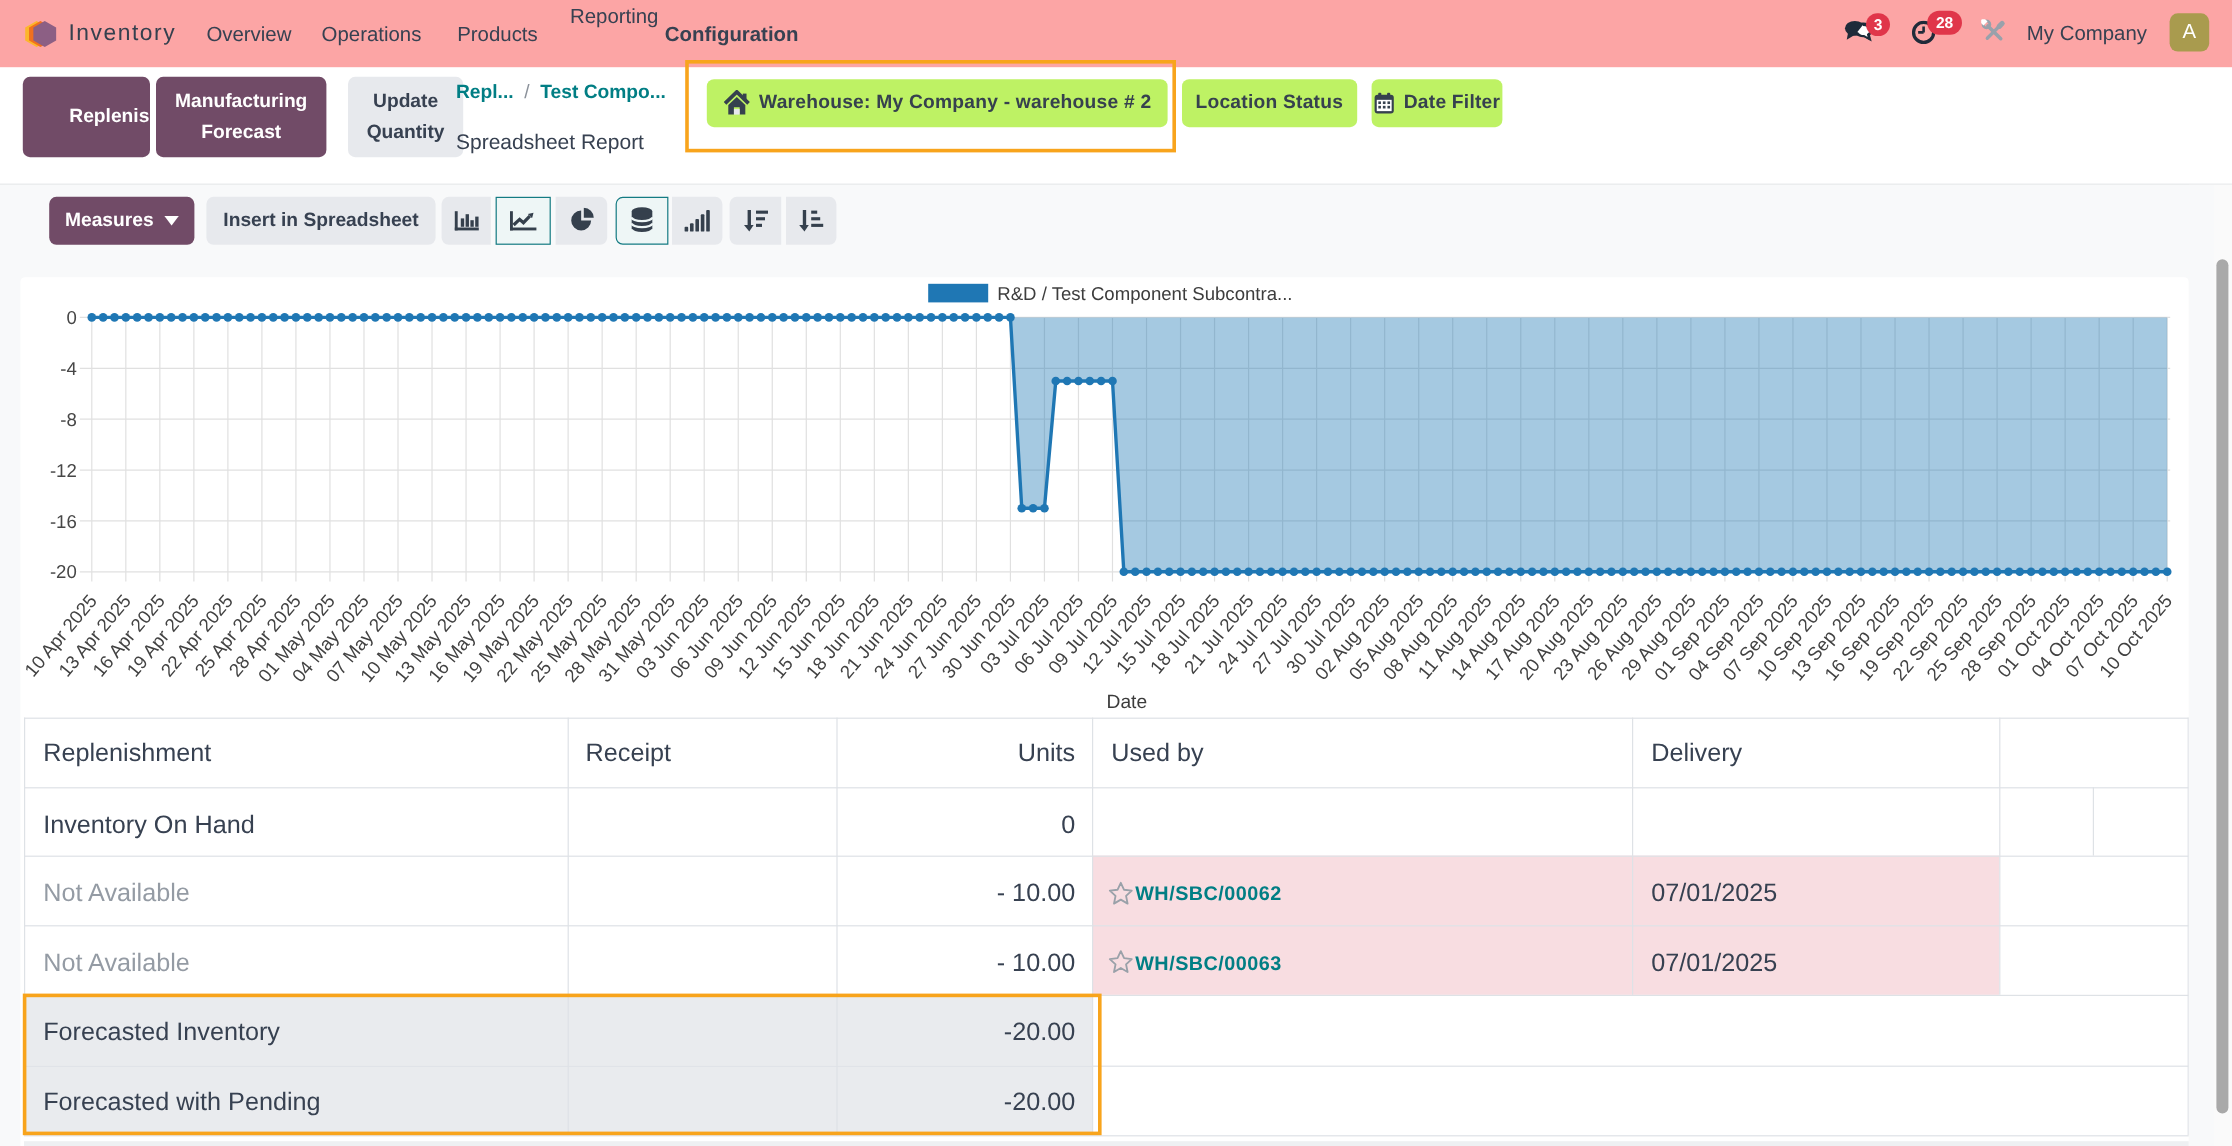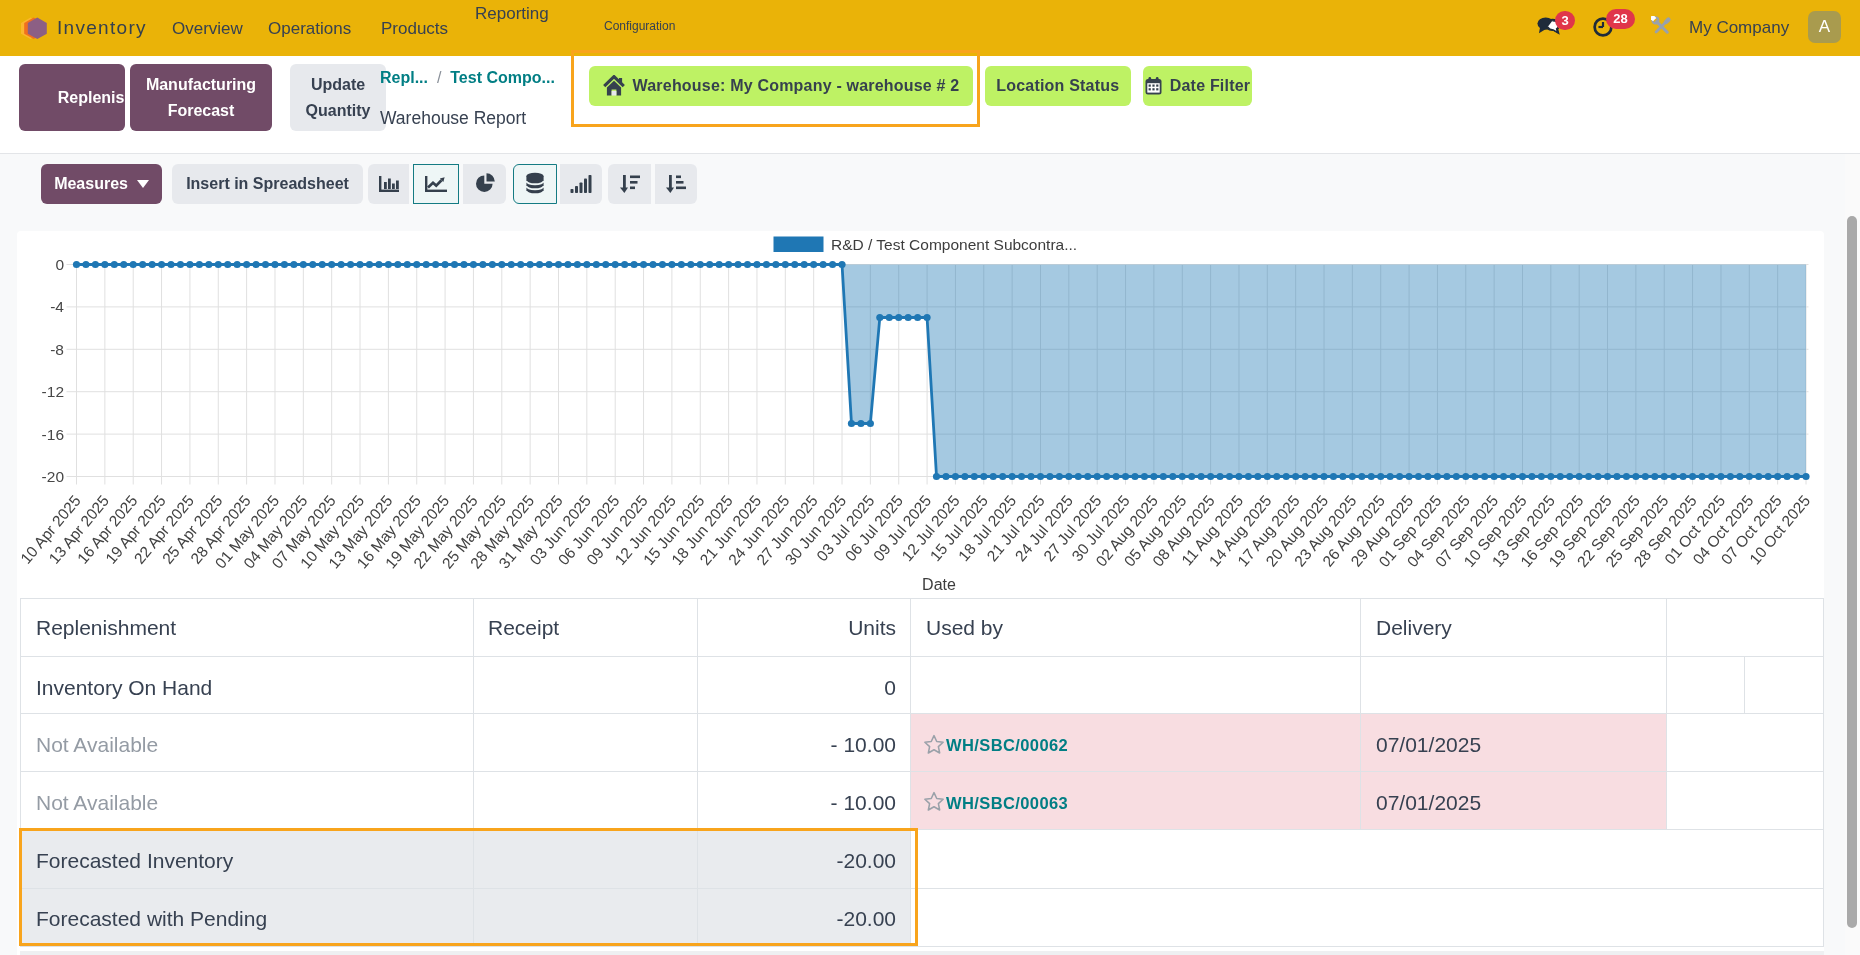--- a/index.html
+++ b/index.html
@@ -11,33 +11,33 @@
   .btn-purple { background:#714b67; color:#fff; }
   .btn-gray { background:#e7e9ed; color:#374151; }
   .btn-top { background:#bef264; color:#36414e; font-weight:700; font-size:16px !important; letter-spacing:0.2px; border-radius:6px;}
   .vline { position:absolute; width:1px; background:#dee2e6; }
   .hline { position:absolute; height:1px; background:#dee2e6; }
   .celltext { position:absolute; font-size:21px; line-height:20px; white-space:nowrap; }
 </style>
 </head>
 <body>
 
-<div class="abs" style="left:0;top:0;width:1860px;height:56px;background:#eab308;">
+<div class="abs" style="left:0;top:0;width:1860px;height:56px;background:#fca5a5;">
 
   <svg class="abs" style="left:20px;top:13px" width="30" height="30" viewBox="0 0 30 30">
     <polygon points="10.5,1.5 20,6.9 20,17.7 10.5,23.1 1,17.7 1,6.9" fill="#fcb62c" transform="translate(0,3)"></polygon>
     <polygon points="10.5,1.5 20,6.9 20,17.7 10.5,23.1 1,17.7 1,6.9" fill="#f1701e" transform="translate(3.2,3)"></polygon>
     <polygon points="10.5,1.5 20,6.9 20,17.7 10.5,23.1 1,17.7 1,6.9" fill="#8c5f84" transform="translate(6.8,3)"></polygon>
   </svg>
   <div class="abs" style="left:57px;top:17px;font-size:19px;font-weight:500;letter-spacing:1.3px;color:#35404e;">Inventory</div>
   <div class="abs" style="left:172px;top:19px;font-size:17px;">Overview</div>
   <div class="abs" style="left:268px;top:19px;font-size:17px;">Operations</div>
   <div class="abs" style="left:381px;top:19px;font-size:17px;">Products</div>
   <div class="abs" style="left:475px;top:4px;font-size:17px;">Reporting</div>
-  <div class="abs" style="left:604px;top:19px;font-size:12px;">Configuration</div>
+  <div class="abs" style="left:554px;top:19px;font-size:17px;font-weight:bold;">Configuration</div>
 
   <svg class="abs" style="left:1537px;top:17px" width="24" height="20" viewBox="0 0 27 22">
     <ellipse cx="9.8" cy="7.2" rx="9.3" ry="7" fill="#1f2b3a"></ellipse>
     <polygon points="3.5,11 2.2,18 9.5,13.5" fill="#1f2b3a"></polygon>
     <path d="M13.2 2.5 A 9.3 7 0 0 1 26.6 8.8 A 9.3 7 0 0 1 24 13.6 L 25.6 19.6 L 18.5 15.6 A 9.3 7 0 0 1 10.5 12.8" fill="#1f2b3a"></path>
     <path d="M17.3 4.1 A 7.2 5.6 0 0 1 24.5 9 A 7.2 5.6 0 0 1 22 13 L 23 17 L 18.3 14.3 A 7.2 5.6 0 0 1 12 10.9" fill="#fff" stroke="#1f2b3a" stroke-width="1.6"></path>
   </svg>
 
   <div class="abs" style="left:1555px;top:11px;width:20px;height:19px;border-radius:10px;line-height:19px !important;background:#e0364a;color:#fff;font-size:13px;font-weight:700;text-align:center;line-height:20px;">3</div>
 
@@ -59,21 +59,21 @@
     <rect x="-0.5" y="-0.5" width="5.4" height="5.4" fill="#fff" transform="rotate(-45 2.2 2.2)"></rect>
   </svg>
   <div class="abs" style="left:1689px;top:18px;font-size:17px;">My Company</div>
   <div class="abs" style="left:1808px;top:10.5px;width:33px;height:32px;border-radius:7px;background:#a99b4e;color:#fff;font-size:17px;font-weight:500;text-align:center;line-height:32px;">A</div>
 </div>
 
 <div class="btn btn-purple" style="left:19px;top:64px;width:106px;height:67px;padding-left:48px;">Replenish</div>
 <div class="btn btn-purple" style="left:130px;top:64px;width:142px;height:67px;text-align:center;">Manufacturing<br>Forecast</div>
 <div class="btn btn-gray" style="left:278px;top:64px;width:96px;height:67px;text-align:center;margin-left:12px;">Update<br>Quantity</div>
 <div class="abs" style="left:380px;top:69px;font-size:16px;font-weight:700;color:#017e84;">Repl...&nbsp;&nbsp;<span style="color:#8b919a;font-weight:400;">/</span>&nbsp;&nbsp;Test Compo...</div>
-<div class="abs" style="left:380px;top:108px;font-size:17.5px;color:#374151;">Warehouse Report</div>
+<div class="abs" style="left:380px;top:108px;font-size:17.5px;color:#374151;">Spreadsheet Report</div>
 
 <div class="btn btn-top" style="left:589px;top:65.5px;width:384px;height:40px;">
   <svg width="22" height="21" viewBox="0 0 22 21" style="margin-right:8px">
       <path d="M1.2 11.2 L11 1.6 L20.8 11.2" fill="none" stroke="#36414e" stroke-width="3.1"></path>
       <rect x="16" y="3" width="3.1" height="5.5" fill="#36414e"></rect>
       <path d="M3.9 12.6 L3.9 20.5 L8.6 20.5 L8.6 14.4 L13.4 14.4 L13.4 20.5 L18.1 20.5 L18.1 12.6 L11 5.8 Z" fill="#36414e"></path>
       <rect x="8.6" y="15.9" width="4.8" height="4.6" fill="#e7e9ed"></rect>
     </svg>
   Warehouse: My Company - warehouse # 2</div>
 <div class="btn btn-top" style="left:984.5px;top:65.5px;width:146.5px;height:40px;">Location Status</div>

